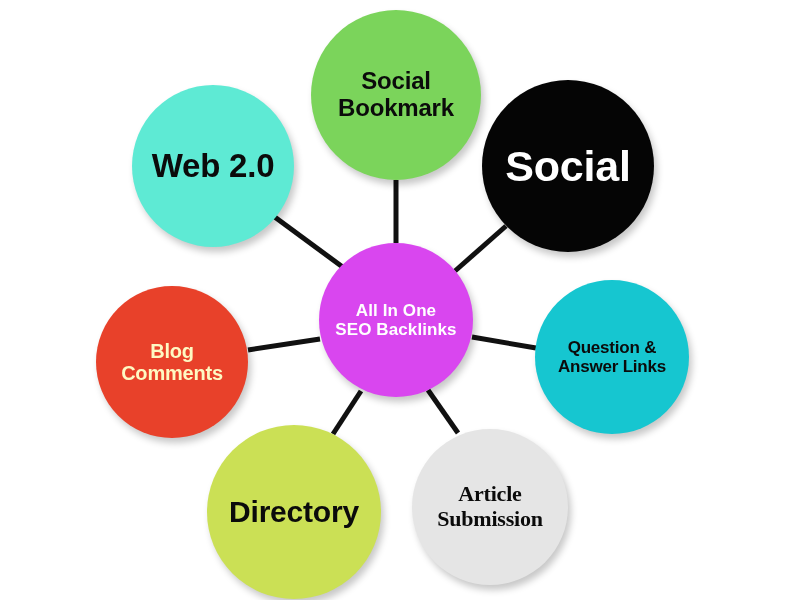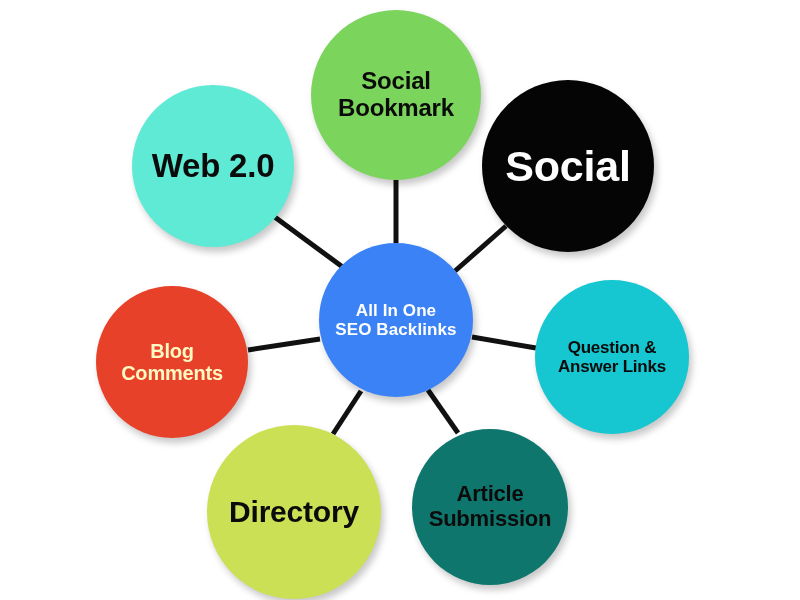--- a/index.html
+++ b/index.html
@@ -69,33 +69,33 @@
         <span class="node-label" style="color: rgb(11, 11, 11); font-size: 24px;">Social
 Bookmark</span>
       </div>
       <div class="node" style="left: 482px; top: 80px; width: 172px; height: 172px; background: rgb(5, 5, 5);">
         <span class="node-label" style="color: rgb(255, 255, 255); font-size: 43px;">Social</span>
       </div>
       <div class="node" style="left: 535px; top: 280px; width: 154px; height: 154px; background: rgb(22, 198, 208);">
         <span class="node-label" style="color: rgb(11, 11, 11); font-size: 17px;">Question &amp;
 Answer Links</span>
       </div>
-      <div class="node" style="left: 412px; top: 429px; width: 156px; height: 156px; background: #0f766e;">
+      <div class="node" style="left: 412px; top: 429px; width: 156px; height: 156px; background: #e5e5e5; font-family: Liberation Serif, serif;">
         <span class="node-label" style="color: rgb(11, 11, 11); font-size: 22px;">Article
 Submission</span>
       </div>
       <div class="node" style="left: 207px; top: 425px; width: 174px; height: 174px; background: rgb(203, 224, 85);">
         <span class="node-label" style="color: rgb(11, 11, 11); font-size: 30px;">Directory</span>
       </div>
       <div class="node" style="left: 96px; top: 286px; width: 152px; height: 152px; background: rgb(232, 65, 42);">
         <span class="node-label" style="color: #fef9c3; font-size: 20px;">Blog
 Comments</span>
       </div>
       <div class="node" style="left: 132px; top: 85px; width: 162px; height: 162px; background: #5eead4;">
         <span class="node-label" style="color: rgb(11, 11, 11); font-size: 33px;">Web 2.0</span>
       </div>
-      <div class="node center-node" style="left: 319px; top: 243px; width: 154px; height: 154px; background: #3b82f6; text-align: center;">
+      <div class="node center-node" style="left: 319px; top: 243px; width: 154px; height: 154px; background: #d946ef; text-align: center;">
         <span class="node-label" style="color: rgb(255, 255, 255); font-size: 17px;">All In One
 SEO Backlinks</span>
       </div>
     </div>
 
 </div>
 
 </body></html>

